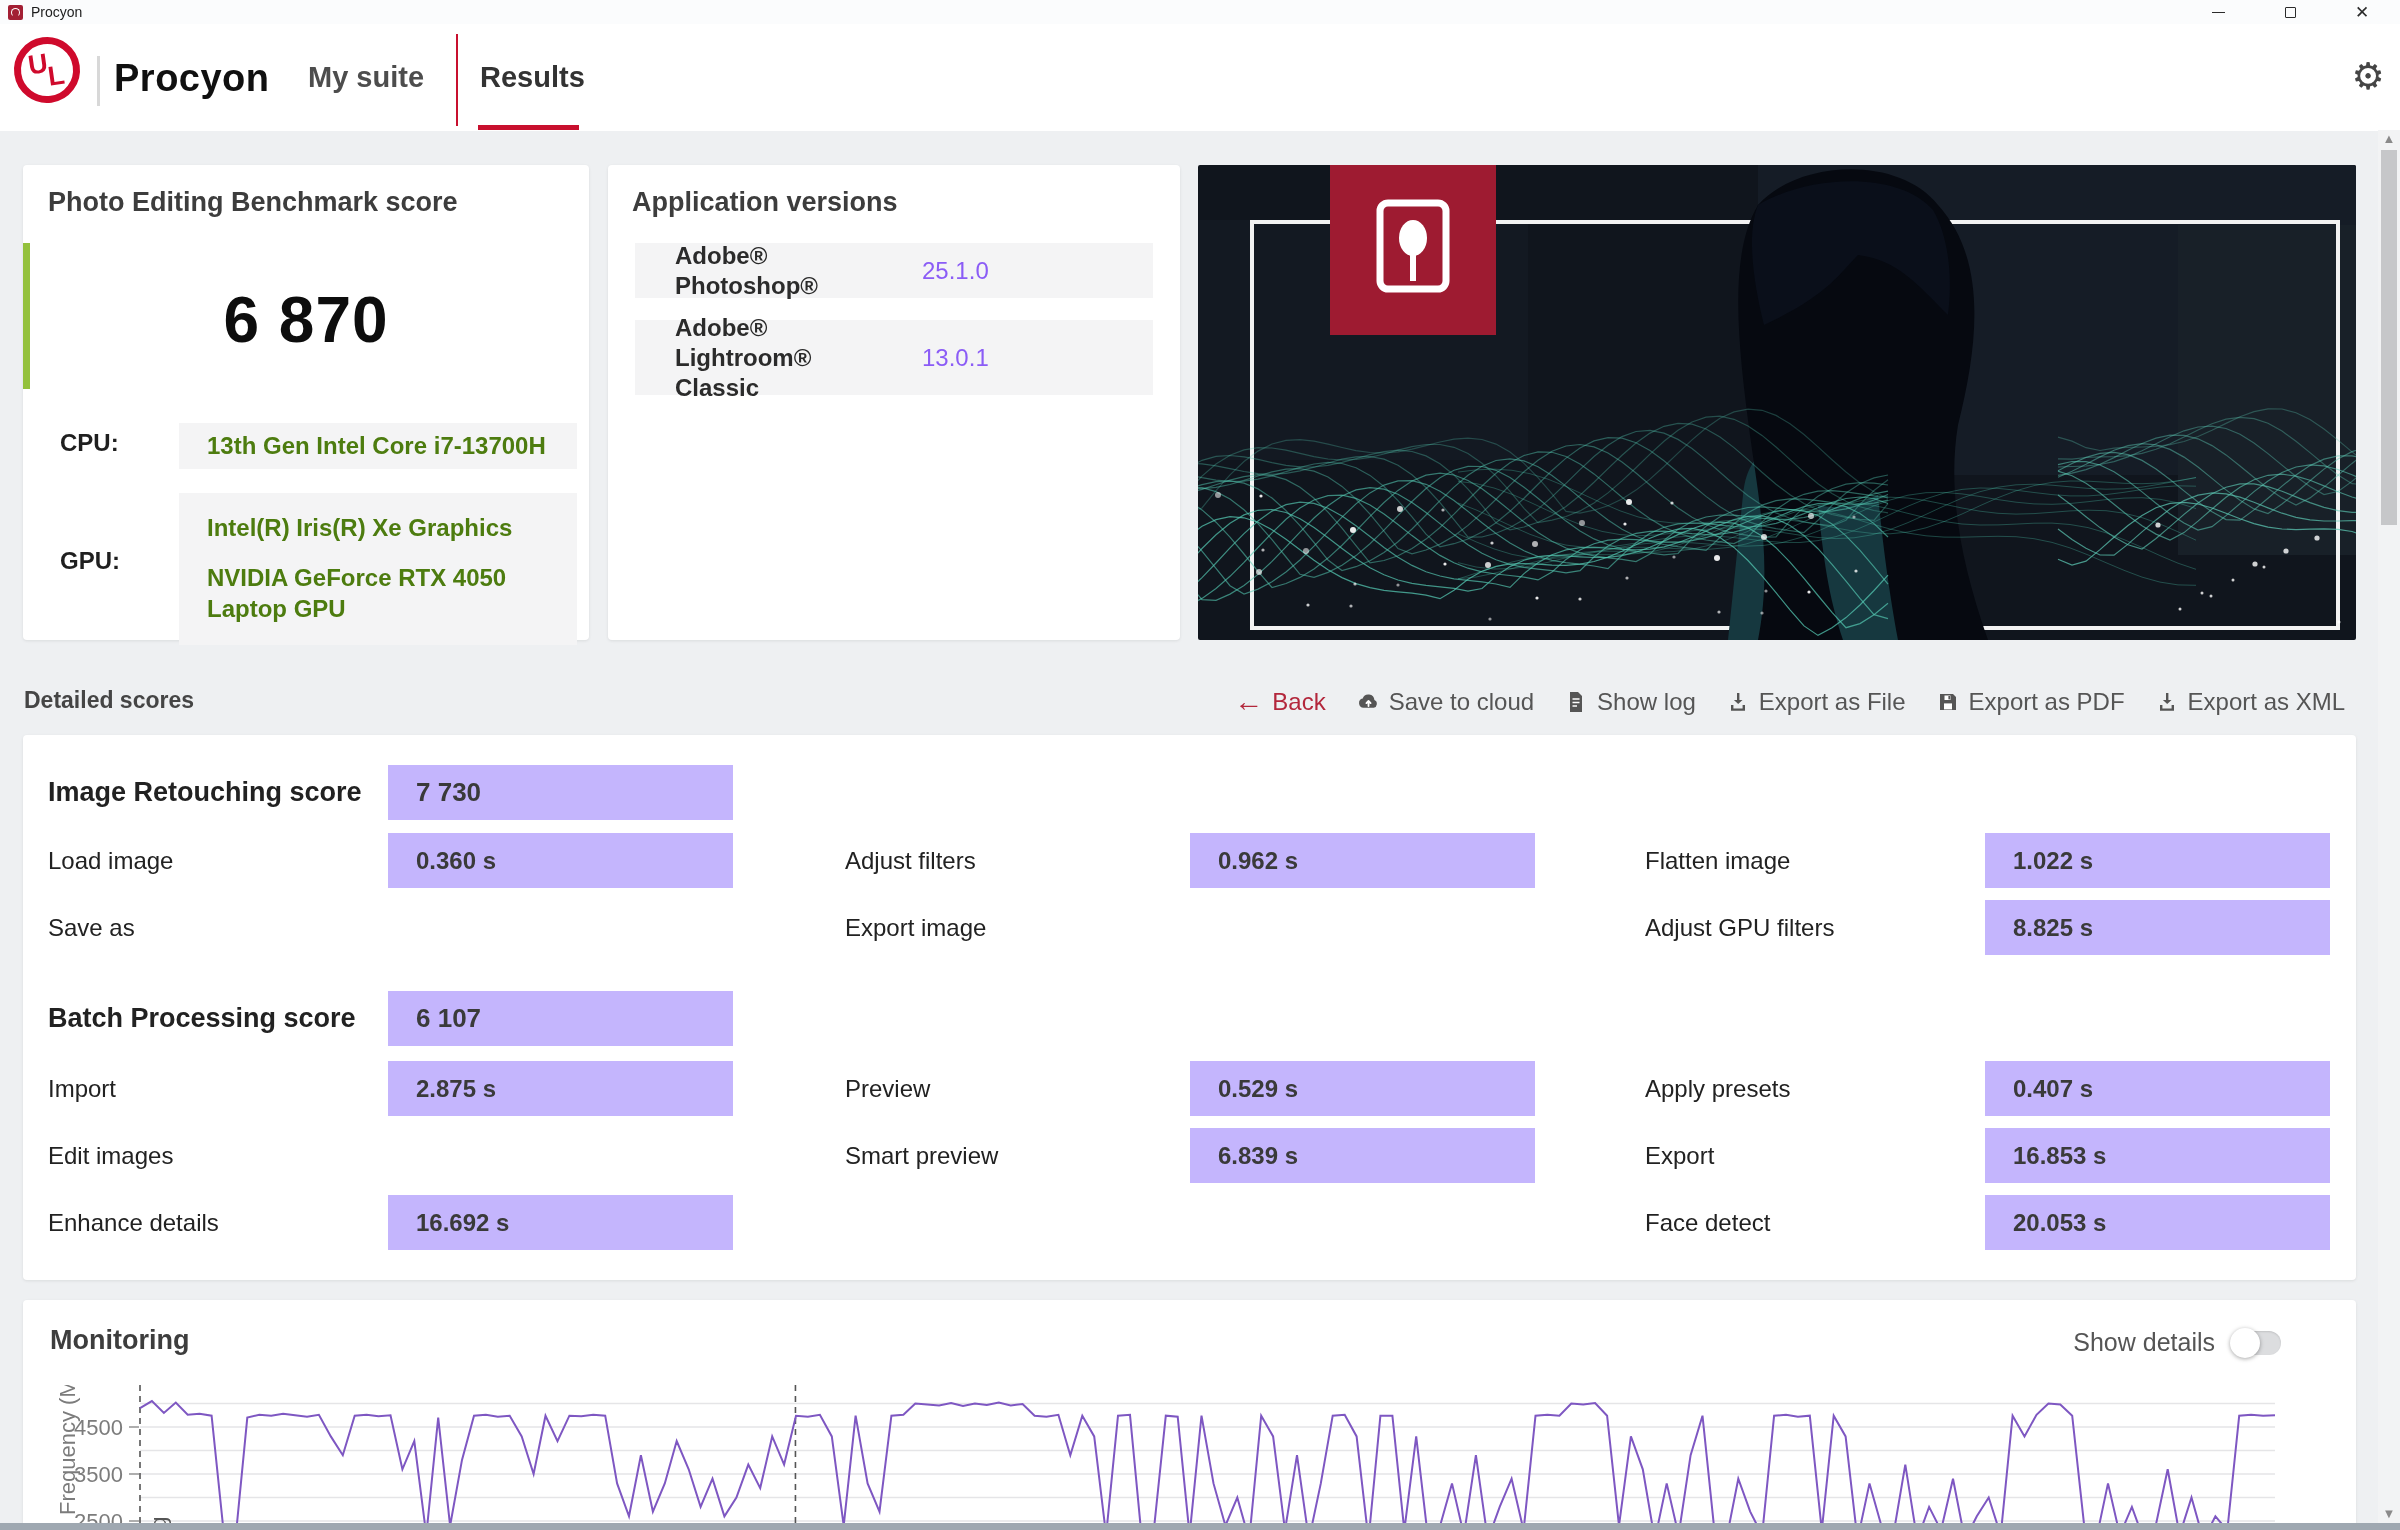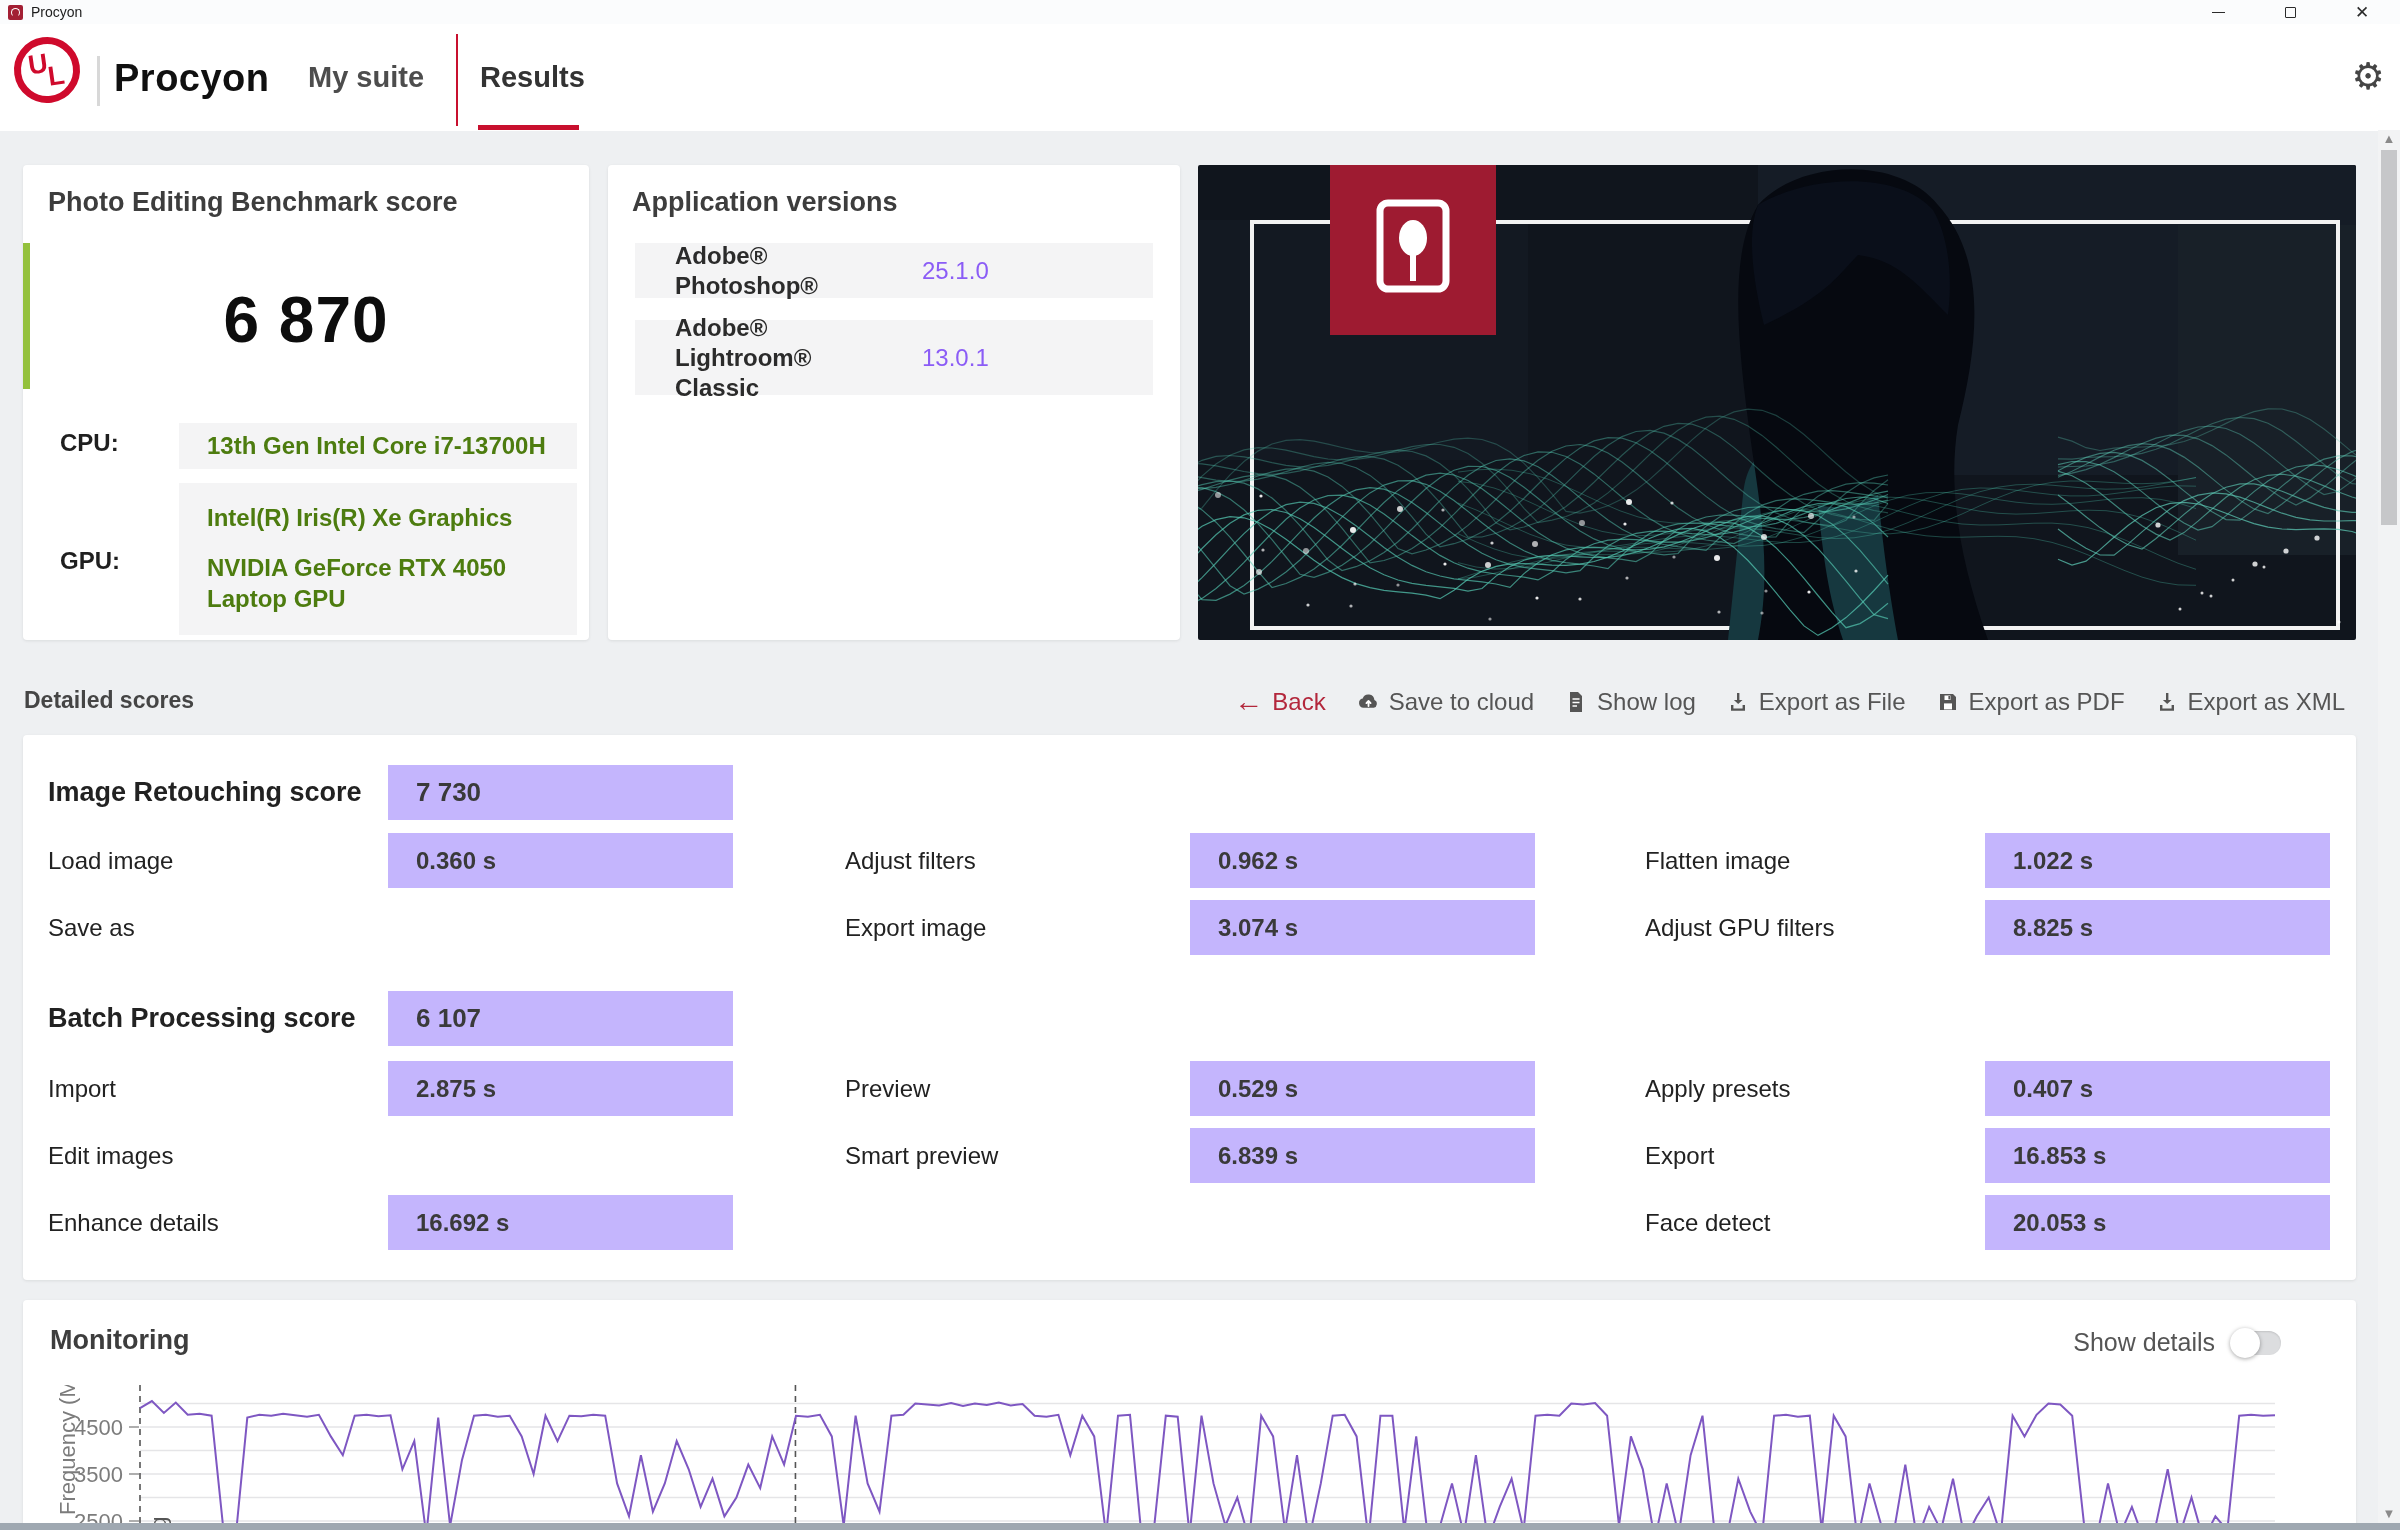--- a/index.html
+++ b/index.html
@@ -110,21 +110,21 @@
 
   <div class="card score-card">
     <div class="green-bar"></div>
     <div class="card-title">Photo Editing Benchmark score</div>
     <div class="big-score">6 870</div>
     <div class="hw-label" style="top:264px;">CPU:</div>
     <div class="hw-box" style="top:258px;height:46px;">
       <span>13th Gen Intel Core i7-13700H</span>
     </div>
     <div class="hw-label" style="top:382px;">GPU:</div>
-    <div class="hw-box" style="top:318px;height:152px;gap:20px;">
+    <div class="hw-box" style="top:328px;height:152px;gap:20px;">
       <span>Intel(R) Iris(R) Xe Graphics</span>
       <span style="line-height:1.3;">NVIDIA GeForce RTX 4050 Laptop GPU</span>
     </div>
   </div>
 
   <div class="card versions-card">
     <div class="card-title">Application versions</div>
     <div class="ver-row" style="top:78px;height:55px;">
       <div class="ver-app">Adobe® Photoshop®</div>
       <div class="ver-num">25.1.0</div>
@@ -312,21 +312,20 @@
       <div class="drow-label em" style="left: 25px; top: 256px;">Batch Processing score</div>
       <div class="drow-box em" style="left: 365px; top: 256px;"><span>6 107</span></div>
       <div class="drow-label" style="left: 25px; top: 326px;">Import</div>
       <div class="drow-box" style="left: 365px; top: 326px;"><span>2.875 s</span></div>
       <div class="drow-label" style="left: 25px; top: 393px;">Edit images</div>
       <div class="drow-label" style="left: 25px; top: 460px;">Enhance details</div>
       <div class="drow-box" style="left: 365px; top: 460px;"><span>16.692 s</span></div>
       <div class="drow-label" style="left: 822px; top: 98px;">Adjust filters</div>
       <div class="drow-box" style="left: 1167px; top: 98px;"><span>0.962 s</span></div>
       <div class="drow-label" style="left: 822px; top: 165px;">Export image</div>
-      <div class="drow-box" style="left: 1167px; top: 165px;"><span>3.074 s</span></div>
       <div class="drow-label" style="left: 822px; top: 326px;">Preview</div>
       <div class="drow-box" style="left: 1167px; top: 326px;"><span>0.529 s</span></div>
       <div class="drow-label" style="left: 822px; top: 393px;">Smart preview</div>
       <div class="drow-box" style="left: 1167px; top: 393px;"><span>6.839 s</span></div>
       <div class="drow-label" style="left: 1622px; top: 98px;">Flatten image</div>
       <div class="drow-box" style="left: 1962px; top: 98px;"><span>1.022 s</span></div>
       <div class="drow-label" style="left: 1622px; top: 165px;">Adjust GPU filters</div>
       <div class="drow-box" style="left: 1962px; top: 165px;"><span>8.825 s</span></div>
       <div class="drow-label" style="left: 1622px; top: 326px;">Apply presets</div>
       <div class="drow-box" style="left: 1962px; top: 326px;"><span>0.407 s</span></div>

